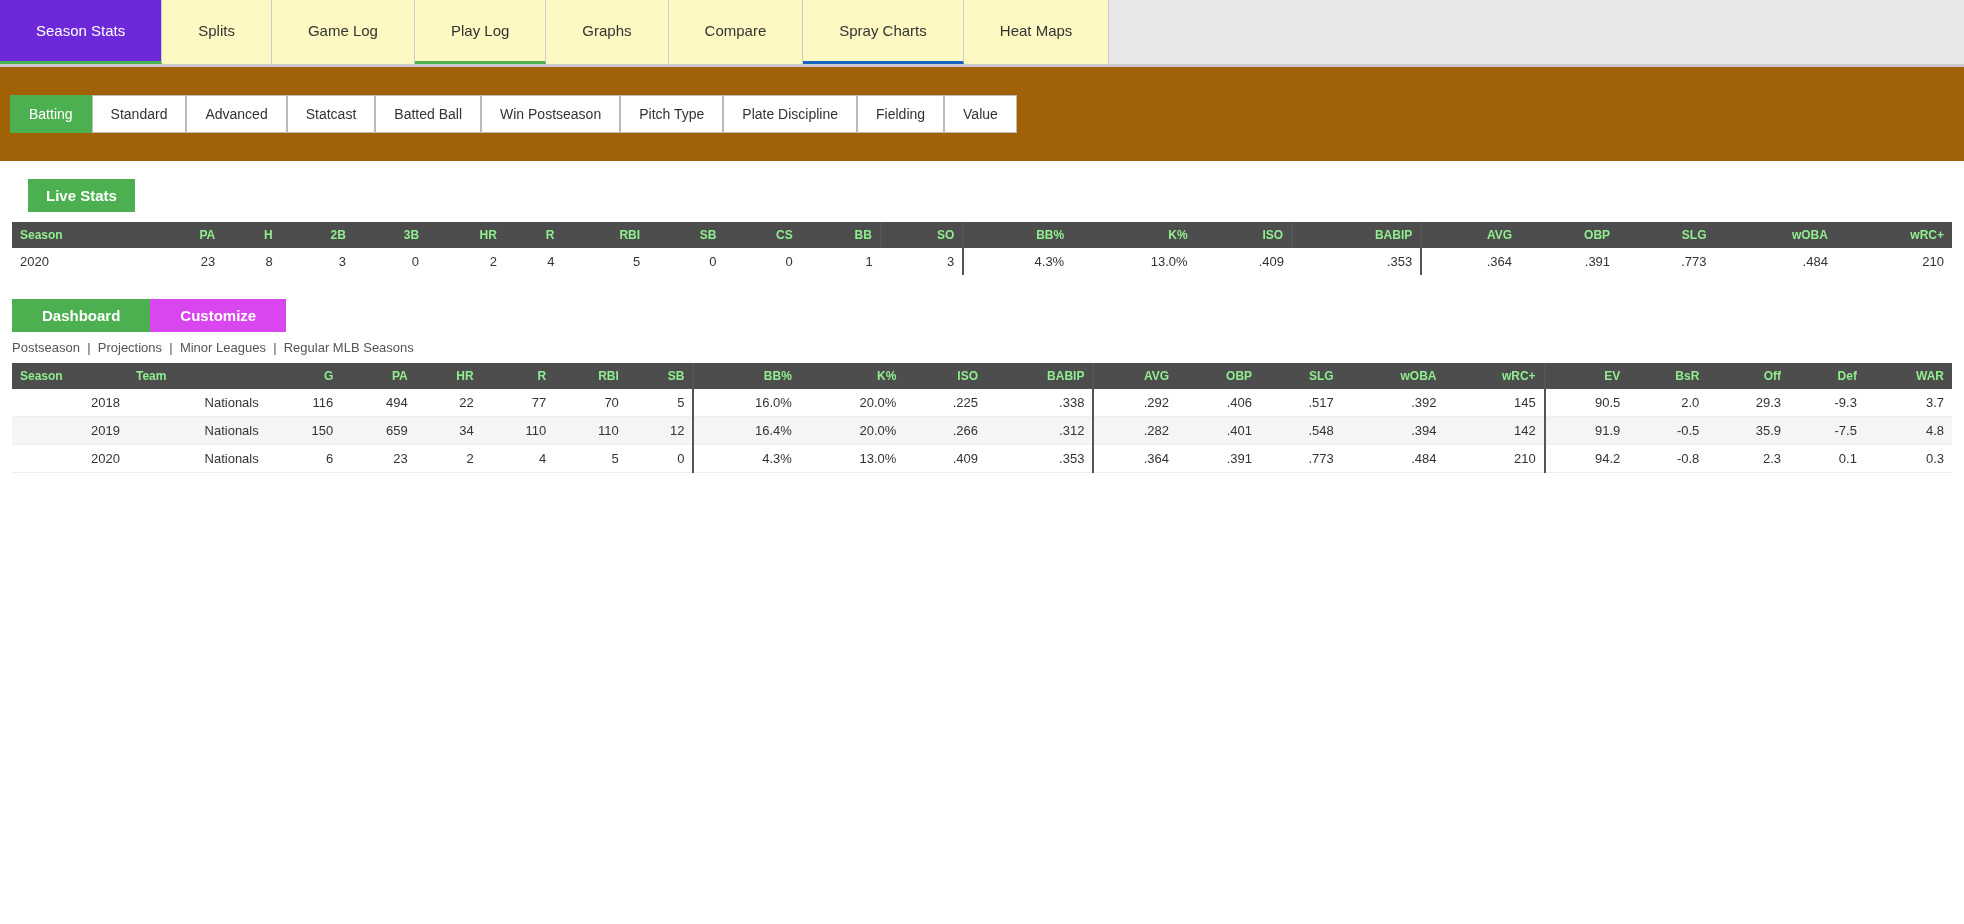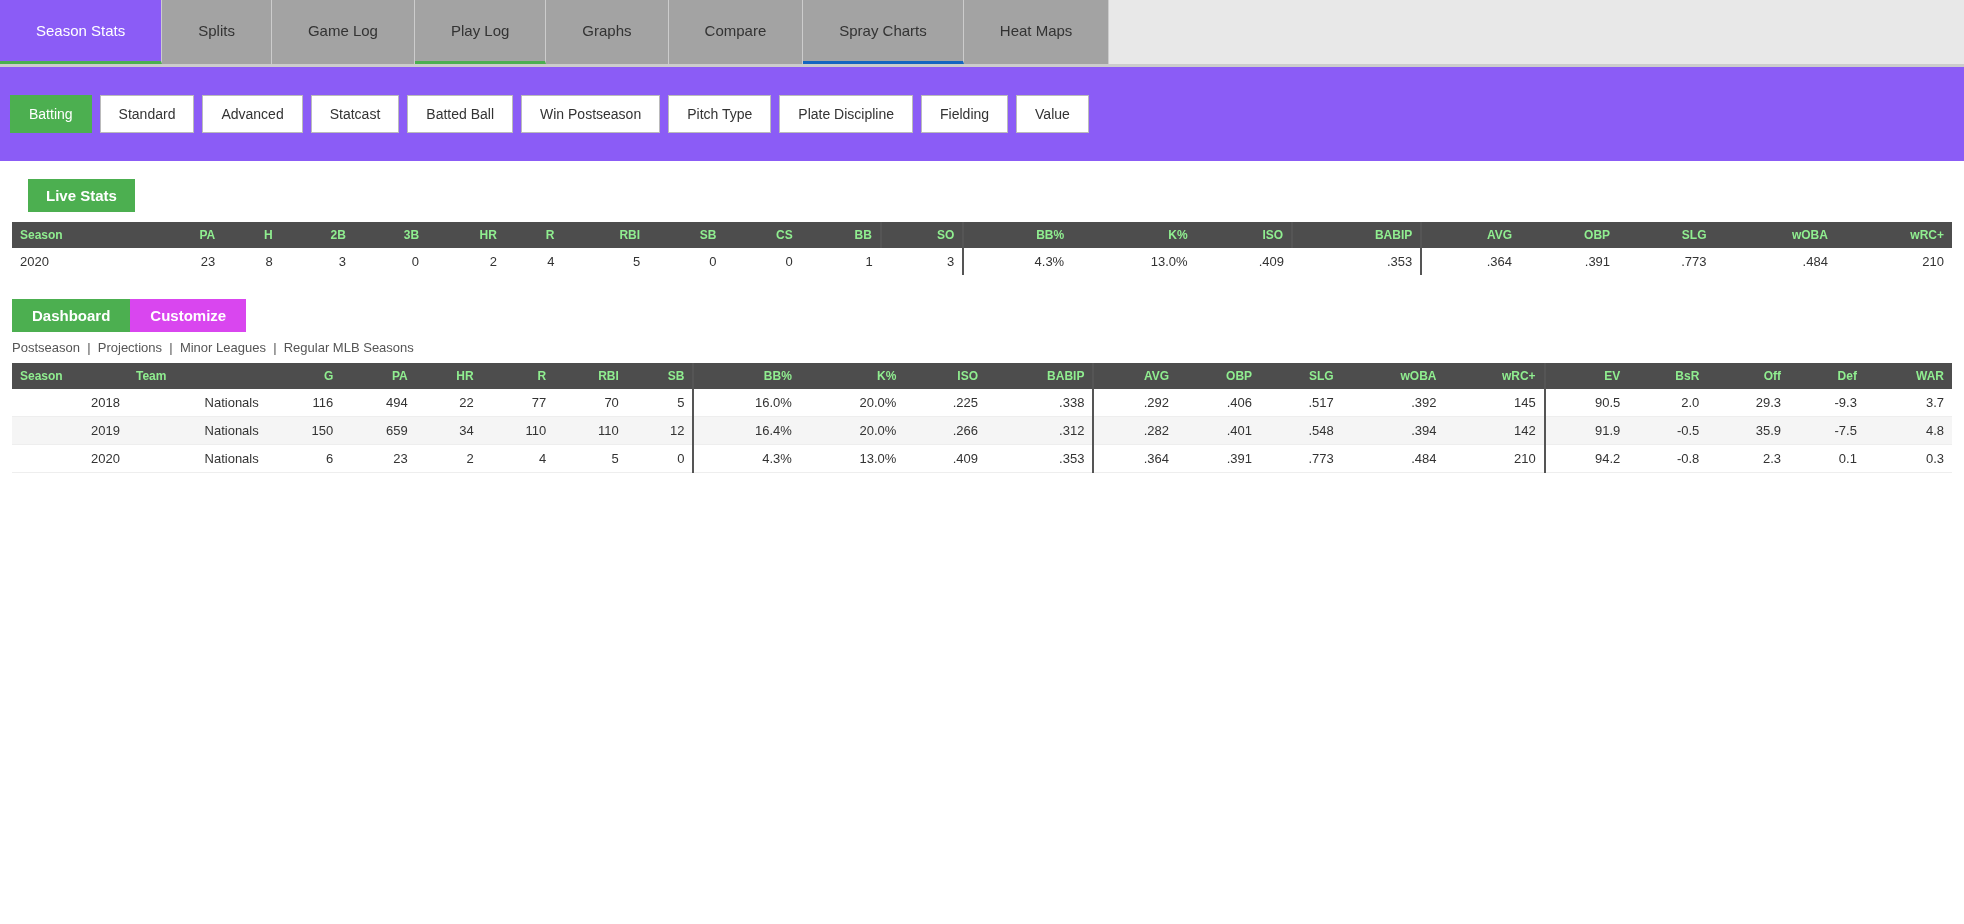--- a/index.html
+++ b/index.html
@@ -10,36 +10,36 @@
       display: flex;
       border-bottom: 3px solid #ccc;
       background: #e8e8e8;
     }
     .top-nav .tab {
       padding: 22px 36px;
       cursor: pointer;
       font-size: 15px;
       border-right: 1px solid #ccc;
       white-space: nowrap;
-      background: #a3a3a3;
+      background: #fef9c3;
       color: #333;
     }
     .top-nav .tab.active-green {
-      background: #8b5cf6;
+      background: #6d28d9;
       color: #fff;
       border-bottom: 3px solid #4caf50;
     }
 
     
     .sub-nav-area {
-      background: #8b5cf6;
+      background: #a16207;
       padding: 28px 10px 28px 10px;
       display: flex;
       align-items: center;
-      gap: 8px;
+      gap: 0;
       flex-wrap: wrap;
     }
     .sub-nav-area .sub-tab {
       padding: 10px 18px;
       background: #fff;
       border: 1px solid #bbb;
       cursor: pointer;
       font-size: 14px;
       color: #333;
       position: relative;
@@ -104,21 +104,21 @@
     
     .dashboard-section {
       padding: 14px 12px 10px 12px;
     }
     .dashboard-tabs {
       display: flex;
       gap: 0;
       margin-bottom: 8px;
     }
     .dashboard-tabs .dtab {
-      padding: 8px 20px;
+      padding: 8px 30px;
       background: #4caf50;
       color: #fff;
       font-size: 15px;
       font-weight: bold;
       cursor: pointer;
       border: none;
     }
     .dashboard-tabs .dtab.secondary {
       background: #d946ef;
     }

